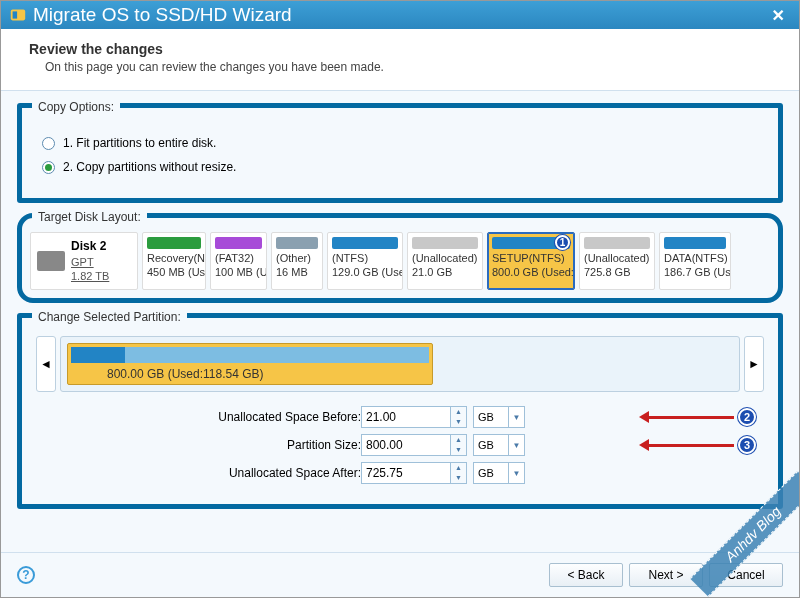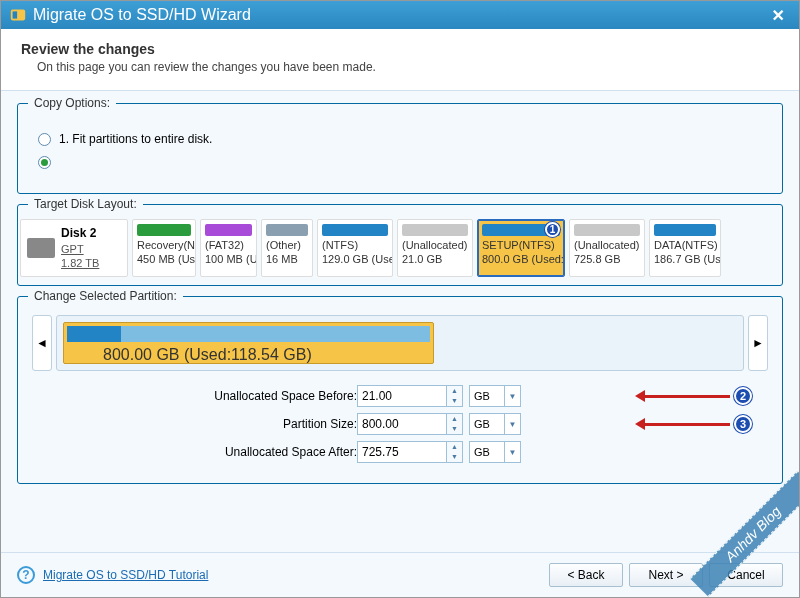--- a/index.html
+++ b/index.html
@@ -1,29 +1,29 @@
 <!DOCTYPE html>
 <html><head>
 <meta charset="utf-8">
 <style>
   * { box-sizing: border-box; margin: 0; padding: 0; }
   body { font-family: "Segoe UI", Tahoma, sans-serif; font-size: 12px; background: #fff; width: 800px; height: 598px; overflow: hidden; position: relative; border: 1px solid #999; }
   
   .titlebar { background: linear-gradient(#3d9fd6, #2b87c0); height: 28px; display: flex; align-items: center; color: #fff; padding: 0 8px; }
   .title-icon { width: 18px; height: 18px; margin-right: 6px; }
-  .title-text { flex: 1; font-size: 16px; }
+  .title-text { flex: 1; font-size: 19px; }
   .title-close { font-size: 16px; font-weight: bold; cursor: pointer; padding: 0 6px; }
   
-  .header { padding: 12px 20px 16px; }
+  .header { padding: 12px 20px 16px; margin-left: 8px; }
   .header h2 { font-size: 14px; font-weight: bold; color: #333; }
   .header p { font-size: 12px; color: #444; margin-top: 3px; margin-left: 16px; }
   
   .content { background: #f4f9fd; border-top: 1px solid #d0e0ee; padding: 12px 16px; height: 472px; overflow: hidden; }
   
-  .group { border: 1px solid #0369a1; border-radius: 3px; padding: 18px 14px 14px; margin-bottom: 10px; position: relative; background: #f4f9fd; }
+  .group { border: 5px solid #0369a1; border-radius: 3px; padding: 18px 14px 14px; margin-bottom: 10px; position: relative; background: #f4f9fd; }
   .group-title { position: absolute; top: -8px; left: 10px; background: #f4f9fd; padding: 0 6px; font-size: 12px; color: #333; }
   
   .radio-row { display: flex; align-items: center; margin: 10px 6px; }
   .radio-outer { width: 13px; height: 13px; border: 1px solid #5c8bb0; border-radius: 50%; margin-right: 8px; display: flex; align-items: center; justify-content: center; background: #fff; }
   .radio-inner { width: 7px; height: 7px; background: #2b9c3e; border-radius: 50%; }
   
   .disk-row { display: flex; gap: 4px; align-items: stretch; }
   .disk-box { border: 1px solid #ddd; border-radius: 2px; padding: 6px 6px; flex-shrink: 0; background: #fff; display: flex; align-items: center; }
   .disk-icon { width: 28px; height: 20px; background: #888; border-radius: 2px; margin-right: 6px; }
   .disk-info { line-height: 1.3; }
@@ -37,21 +37,21 @@
   
   .badge { position: absolute; top: 2px; right: 4px; width: 15px; height: 15px; background: #1c4db0; border: 2px solid #fff; box-shadow: 0 0 0 1px #1c4db0; border-radius: 50%; color: #fff; font-size: 10px; font-weight: bold; display: flex; align-items: center; justify-content: center; z-index: 5; }
   
   .csp-row { display: flex; align-items: stretch; gap: 4px; }
   .nav-btn { width: 20px; border: 1px solid #bcd0e0; border-radius: 3px; background: #fff; display: flex; align-items: center; justify-content: center; font-size: 12px; cursor: pointer; }
   .csp-main { flex: 1; border: 1px solid #bcd0e0; border-radius: 3px; background: #eaf3fa; padding: 6px; }
   .csp-outer { height: 42px; background: #f6c547; border: 1px solid #c79a2a; border-radius: 2px; padding: 3px; }
   .csp-inner-wrap { display: flex; height: 16px; }
   .csp-used { background: #2284c5; }
   .csp-free { background: #7dbde2; }
-  .csp-label { font-size: 16px; margin-top: 4px; color: #333; padding-left: 36px; }
+  .csp-label { font-size: 12px; margin-top: 4px; color: #333; padding-left: 36px; }
   
   .form-area { margin-top: 14px; margin-left: 160px; }
   .form-row { display: flex; align-items: center; margin: 6px 0; position: relative; }
   .form-label { width: 165px; text-align: right; font-size: 12px; }
   .form-input { width: 90px; height: 22px; border: 1px solid #9fc0d9; padding: 0 4px; font-size: 12px; }
   .spinner { width: 16px; height: 22px; border: 1px solid #9fc0d9; border-left: none; display: flex; flex-direction: column; }
   .spinner div { flex: 1; font-size: 7px; text-align: center; color: #4a7aa8; cursor: pointer; line-height: 9px; }
   .unit { margin-left: 6px; width: 36px; height: 22px; border: 1px solid #9fc0d9; display: flex; align-items: center; padding: 0 4px; font-size: 11px; background: #fff; }
   .unit-dd { width: 16px; height: 22px; border: 1px solid #9fc0d9; border-left: none; display: flex; align-items: center; justify-content: center; font-size: 8px; color: #4a7aa8; cursor: pointer; background: #fff; }
   
@@ -90,24 +90,25 @@
   <div class="group">
     <span class="group-title">Copy Options:</span>
     <div class="radio-row">
       <span class="radio-outer"></span>
       <span>1. Fit partitions to entire disk.</span>
     </div>
     <div class="radio-row">
       <span class="radio-outer">
           <span class="radio-inner"></span>
         </span>
-    </div>
-  </div>
-
-  <div class="group" style="padding:14px 2px 8px;">
+      <span>2. Copy partitions without resize.</span>
+    </div>
+  </div>
+
+  <div class="group" style="padding:14px 8px 8px;border-radius:16px;">
     <span class="group-title">Target Disk Layout:</span>
     <div class="disk-row">
       <div class="disk-box" style="width:108px;">
         <div class="disk-icon"></div>
         <div class="disk-info">
           <b>Disk 2</b>
           <span>GPT</span>
           <span>1.82 TB</span>
         </div>
       </div>
@@ -220,21 +221,20 @@
           <div class="unit">GB</div>
           <div class="unit-dd">▼</div>
         </div>
       </div>
   </div>
 
 </div>
 
 <div class="footer">
   <span class="help-icon">?</span>
-  <a class="tutorial">Migrate OS to SSD/HD Tutorial</a>
   <div class="footer-btns">
     <button class="footer-btn">&lt; Back</button>
     <button class="footer-btn">Next &gt;</button>
     <button class="footer-btn">Cancel</button>
   </div>
 </div>
 
 <div class="watermark">Anhdv Blog</div>
 
 </body></html>

